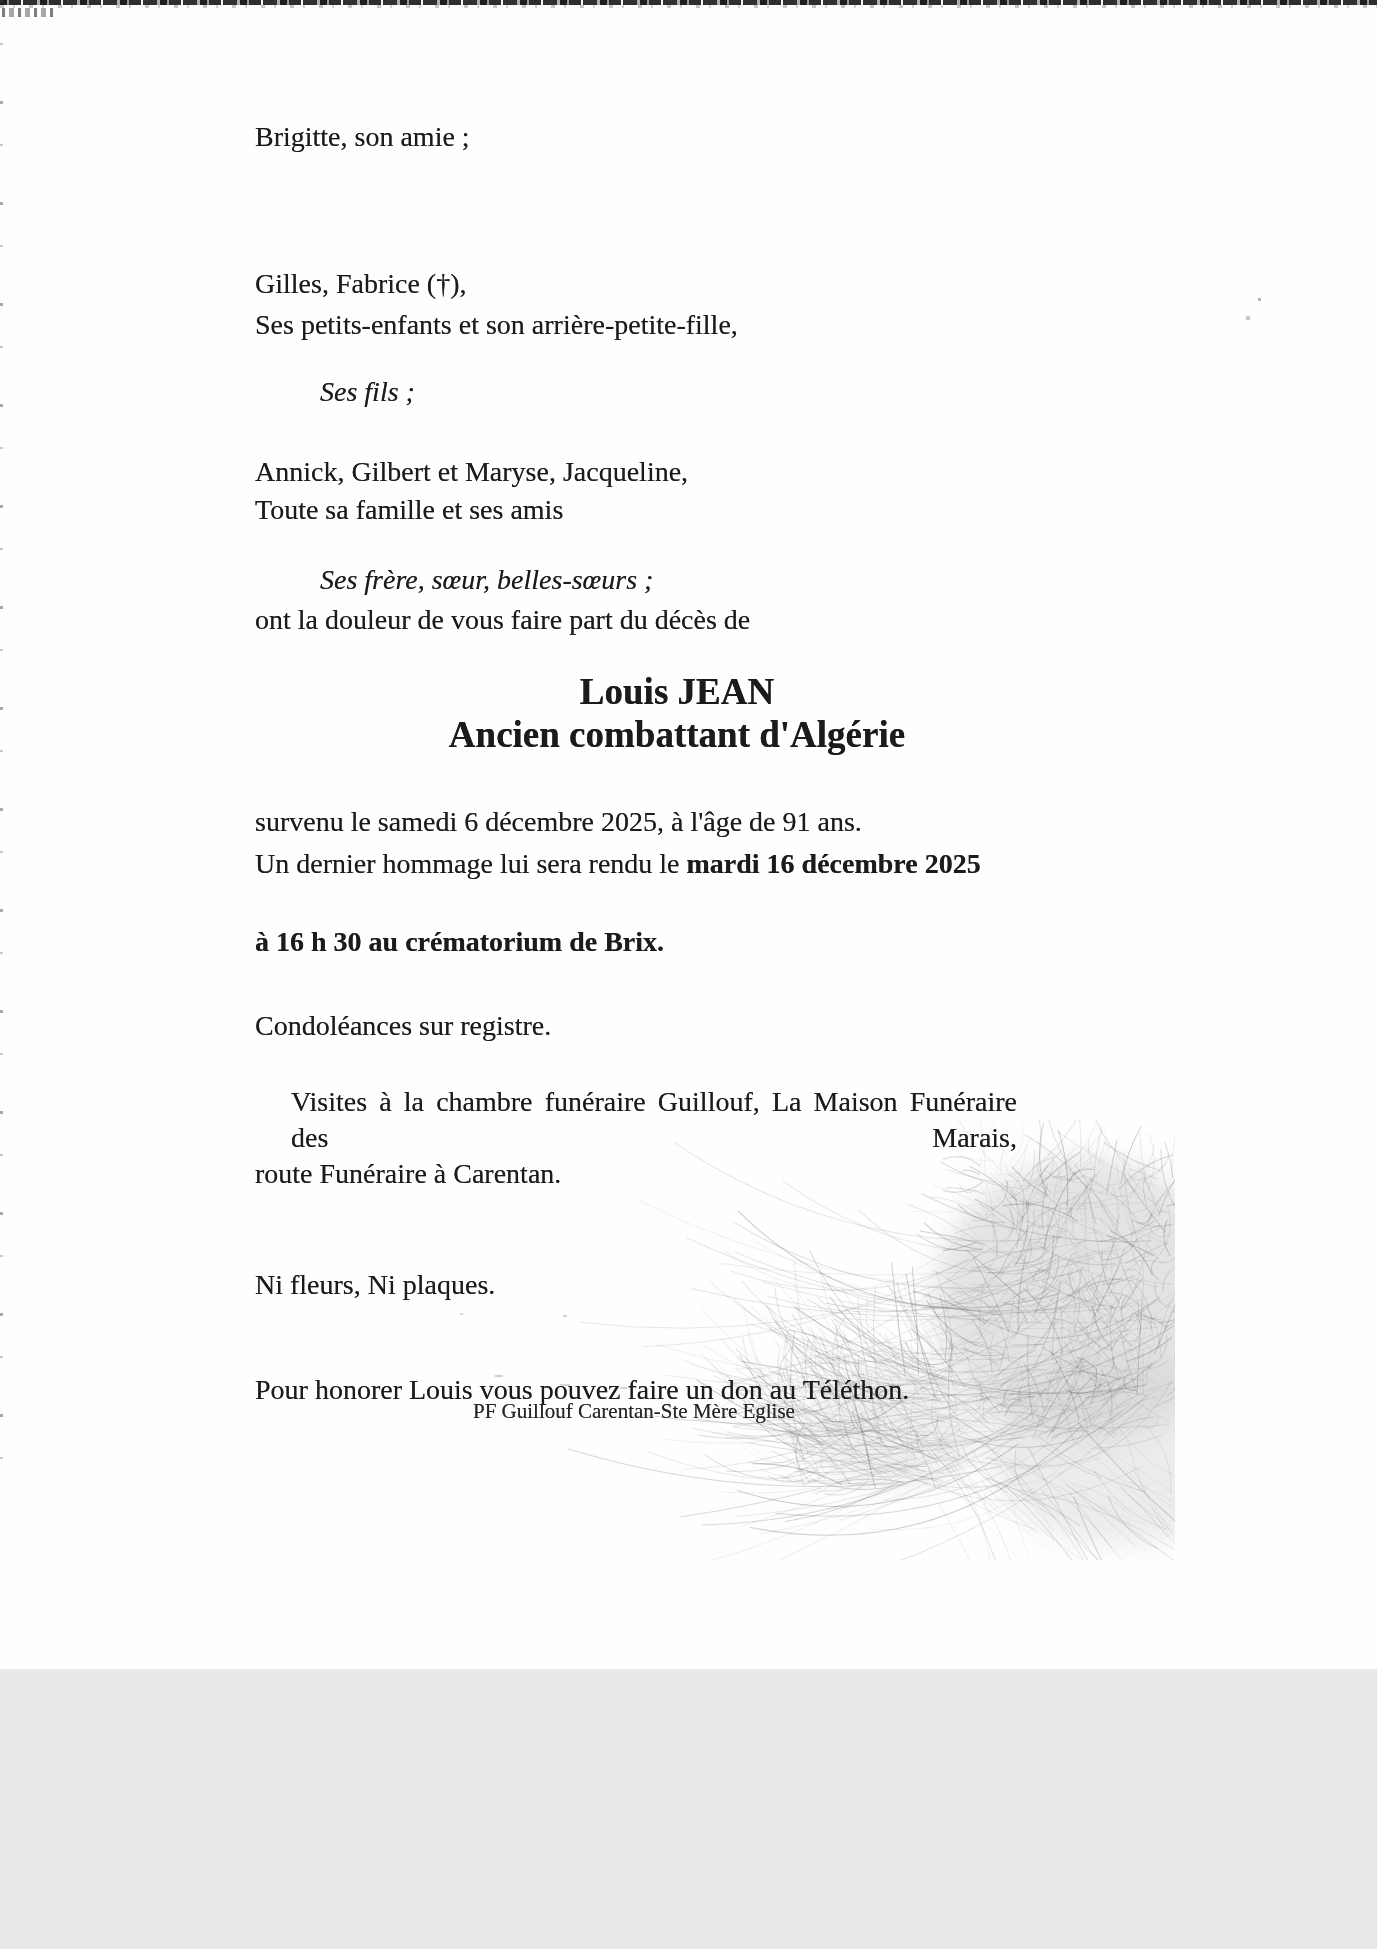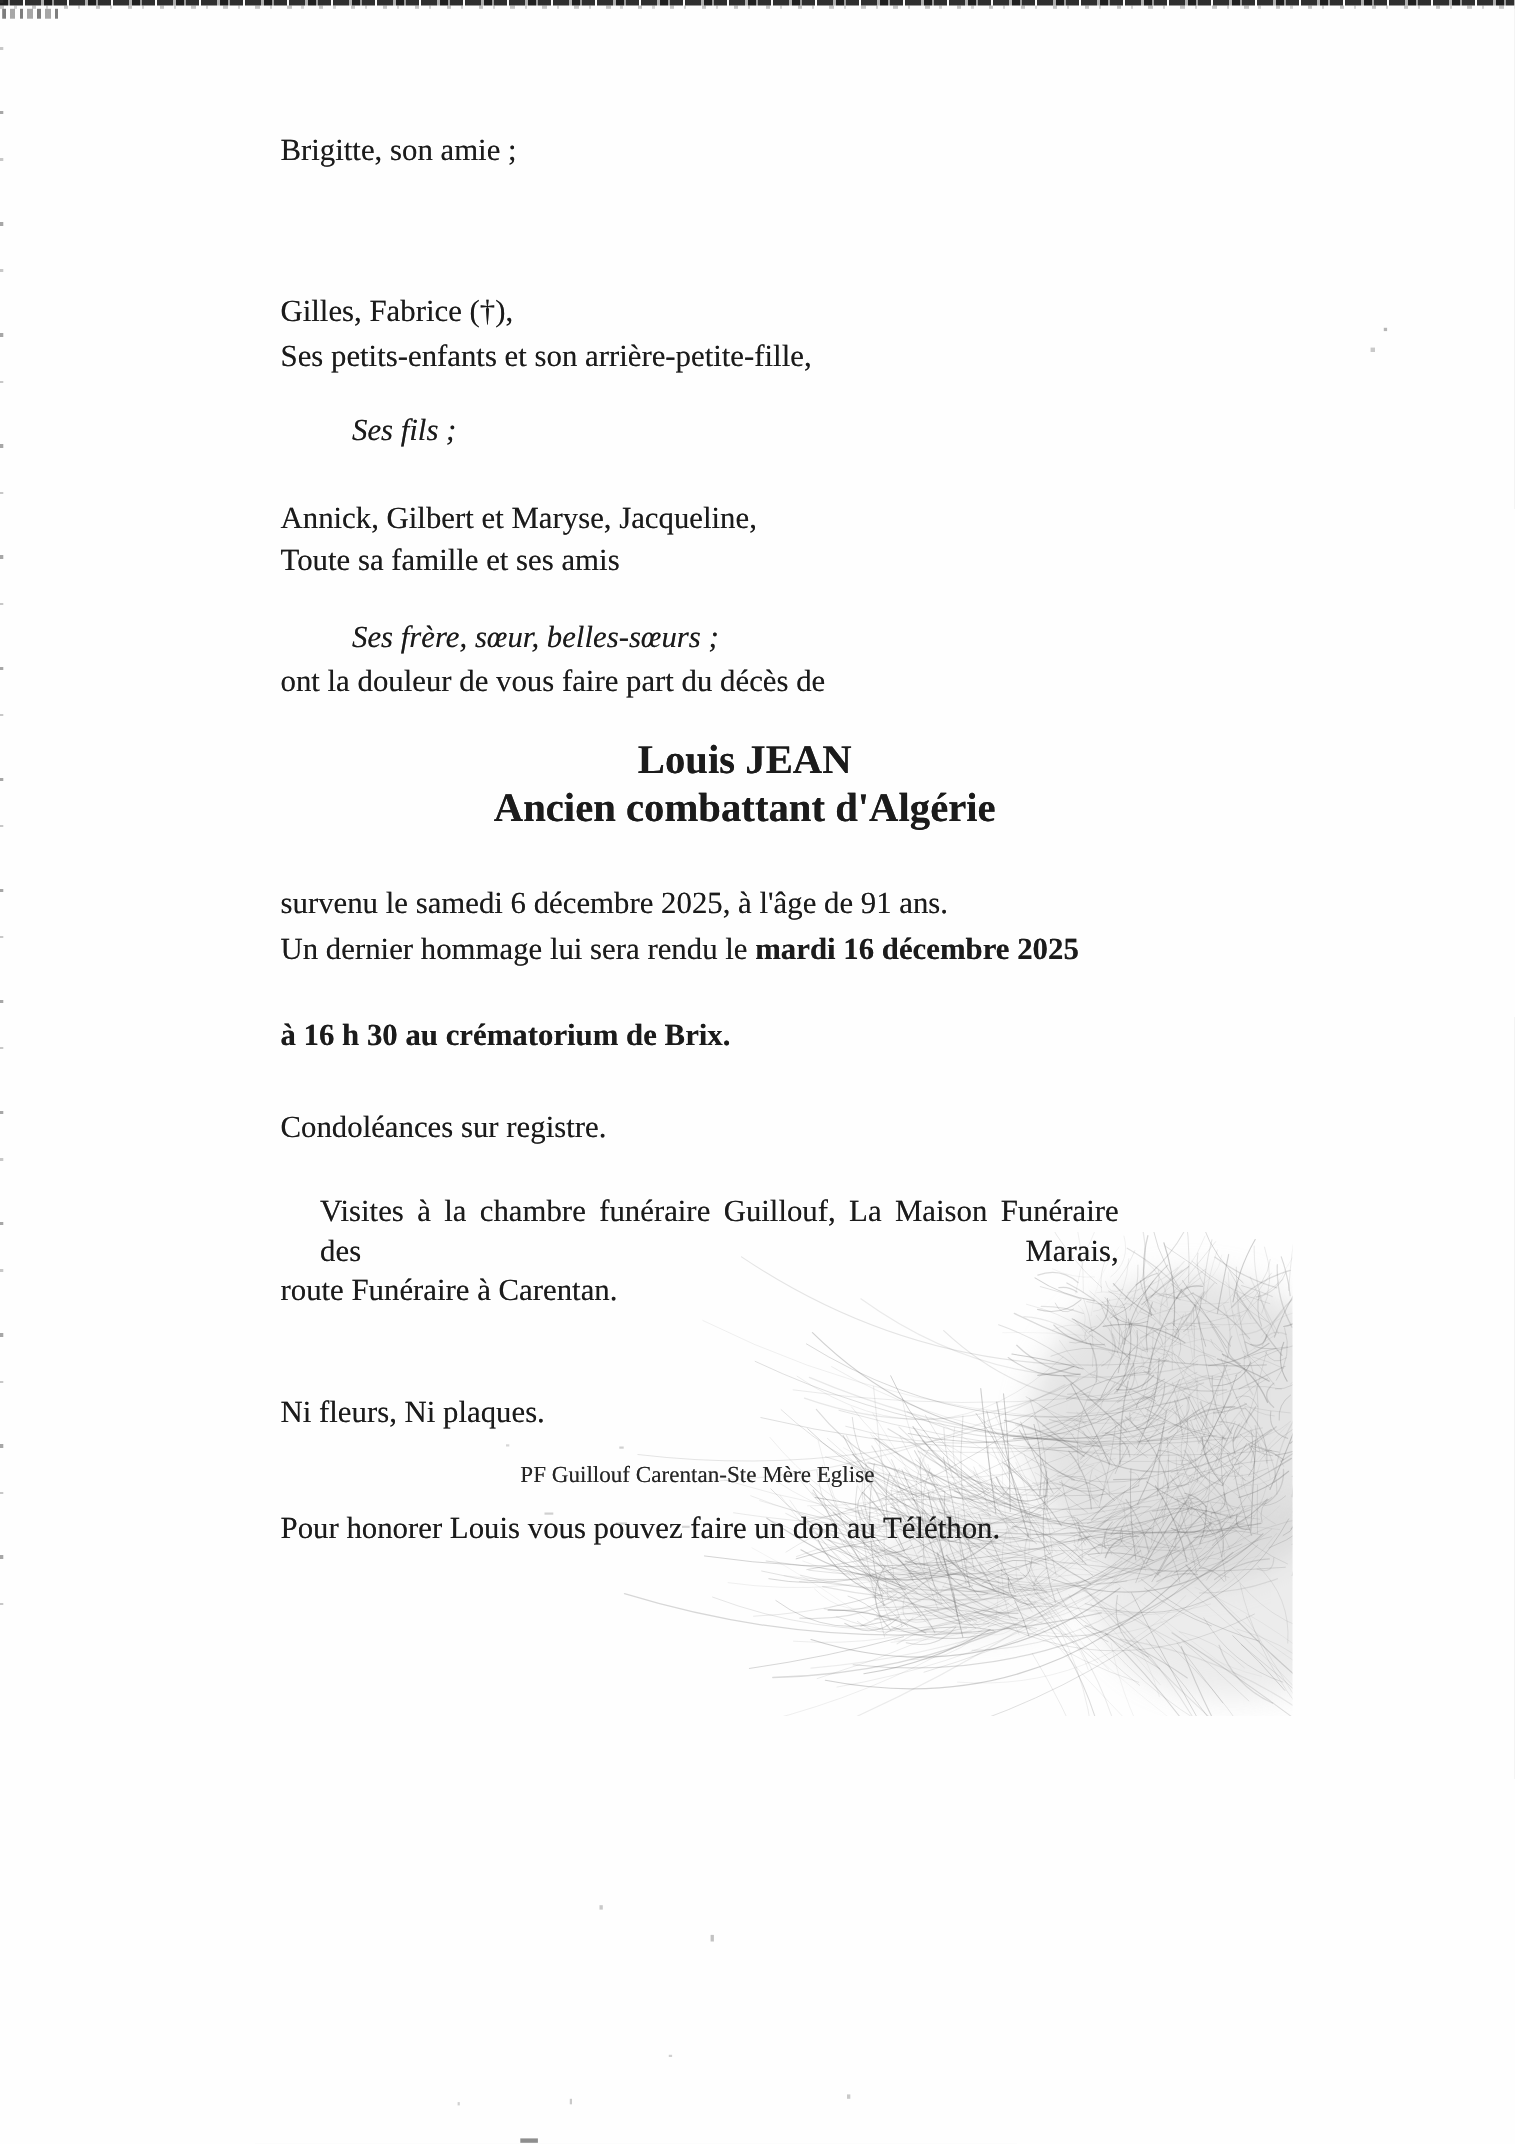--- a/index.html
+++ b/index.html
@@ -1,19 +1,19 @@
 <!DOCTYPE html>
 <html lang="fr"><head>
 <meta charset="utf-8">
 <title>Avis de décès</title>
 <style>
   html,body{margin:0;padding:0;background:#e9e9e9;}
   .page{
     position:relative;
-    width:1377px;height:1949px;
+    width:1377px;height:1669px;
     background:#fefefe;
     overflow:hidden;
     font-family:"Liberation Serif","DejaVu Serif",serif;
     color:#1b1b1b;
   }
   .line{
     position:absolute;left:255px;
     font-size:28px;line-height:36px;
     white-space:pre;
     color:#1b1b1b;
@@ -1031,21 +1031,21 @@
   <div class="line vis" style="top:1084px">
     <div class="j1">Visites à la chambre funéraire Guillouf, La Maison Funéraire des Marais,</div>
     <div>route Funéraire à Carentan.</div>
   </div>
 
   <div class="line" style="top:1197px;line-height:35px">
     <div>Ni fleurs, Ni plaques.</div>
     <div>Pour honorer Louis vous pouvez faire un don au Téléthon.</div>
   </div>
 
-  <div class="line footer-line" style="left:473px;top:1327px">PF Guillouf Carentan-Ste Mère Eglise</div>
+  <div class="line footer-line" style="left:473px;top:1398px">PF Guillouf Carentan-Ste Mère Eglise</div>
 
 <div class="speck" style="left: 1258px; top: 298px; width: 3px; height: 3px; opacity: 0.55;"></div>
     <div class="speck" style="left: 1246px; top: 316px; width: 4px; height: 4px; opacity: 0.4;"></div>
     <div class="speck" style="left: 563px; top: 1315px; width: 4px; height: 2px; opacity: 0.35;"></div>
     <div class="speck" style="left: 460px; top: 1313px; width: 3px; height: 2px; opacity: 0.3;"></div>
     <div class="speck" style="left: 495px; top: 1375px; width: 8px; height: 2px; opacity: 0.35;"></div>
     <div class="speck" style="left: 560px; top: 1384px; width: 10px; height: 2px; opacity: 0.3;"></div>
     <div class="speck" style="left: 620px; top: 1387px; width: 7px; height: 2px; opacity: 0.3;"></div>
     <div class="speck" style="left: 545px; top: 1732px; width: 3px; height: 4px; opacity: 0.4;"></div>
     <div class="speck" style="left: 646px; top: 1759px; width: 3px; height: 6px; opacity: 0.45;"></div>

